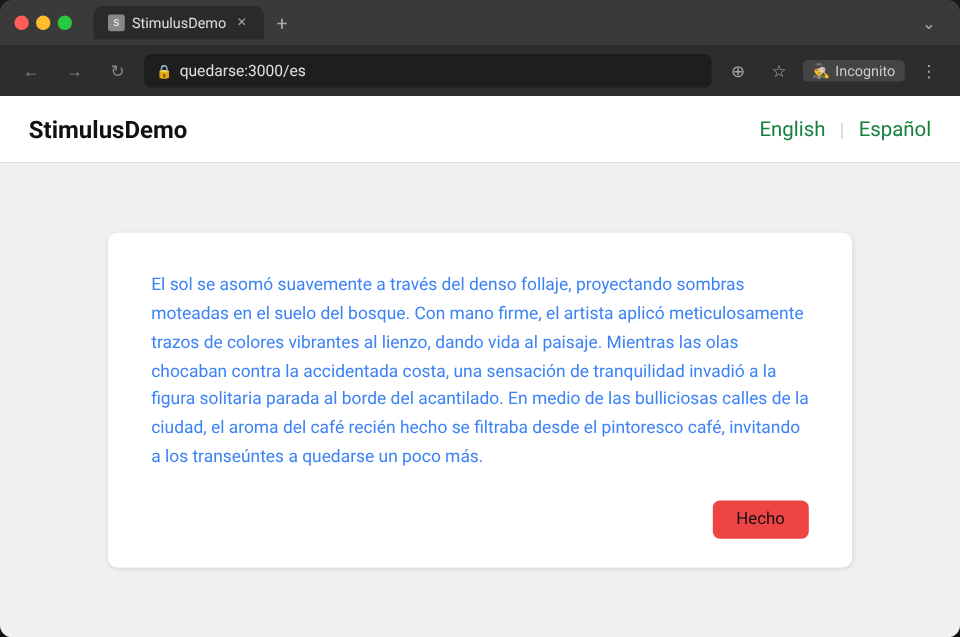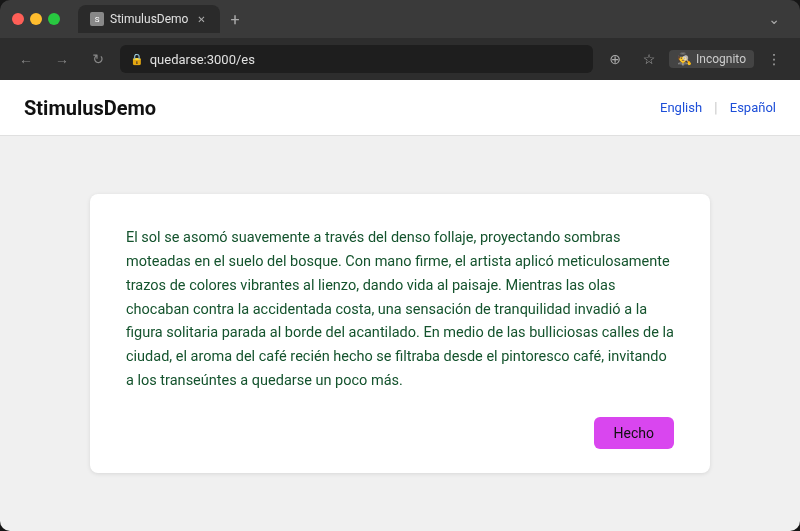--- a/index.html
+++ b/index.html
@@ -204,22 +204,22 @@
       flex: 1;
     }
 
     .language-nav {
       display: flex;
       align-items: center;
       gap: 12px;
     }
 
     .lang-link {
-      font-size: 13px;
-      color: #1d4ed8;
+      font-size: 17px;
+      color: #15803d;
       text-decoration: none;
       cursor: pointer;
     }
 
     .lang-divider {
       color: #ccc;
       font-size: 15px;
     }
 
     .page-main {
@@ -235,31 +235,31 @@
       border-radius: 8px;
       padding: 32px 36px 24px 36px;
       max-width: 620px;
       width: 100%;
       box-shadow: 0 1px 4px rgba(0,0,0,0.1);
     }
 
     .content-text {
       font-size: 14.5px;
       line-height: 1.65;
-      color: #14532d;
+      color: #3b82f6;
       margin-bottom: 24px;
     }
 
     .card-footer {
       display: flex;
       justify-content: flex-end;
     }
 
     .done-button {
-      background: #d946ef;
+      background: #ef4444;
       border: none;
       border-radius: 6px;
       padding: 8px 20px;
       font-size: 14px;
       color: #111;
       cursor: pointer;
       font-family: -apple-system, BlinkMacSystemFont, 'Segoe UI', Roboto, sans-serif;
     }
   </style>
 </head>

